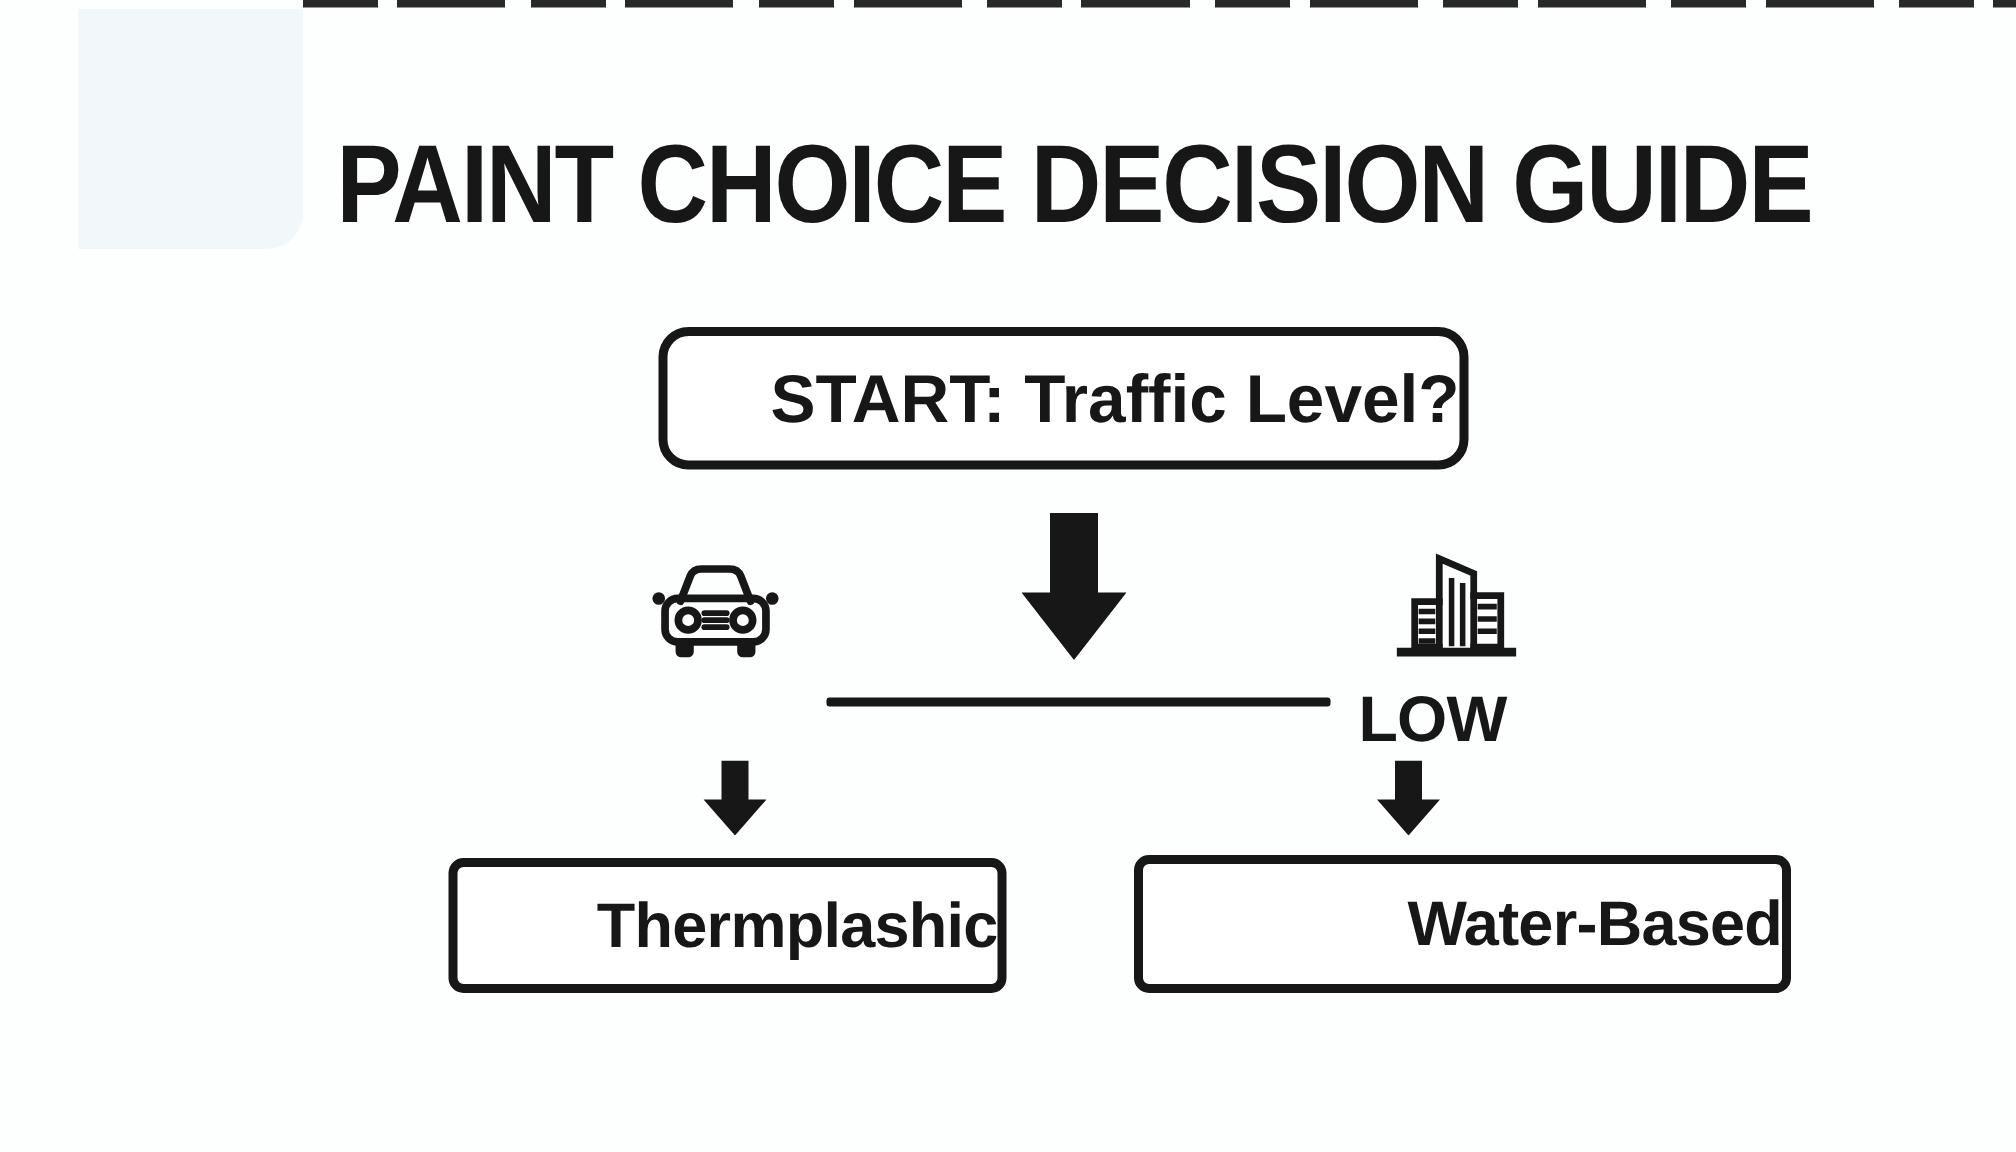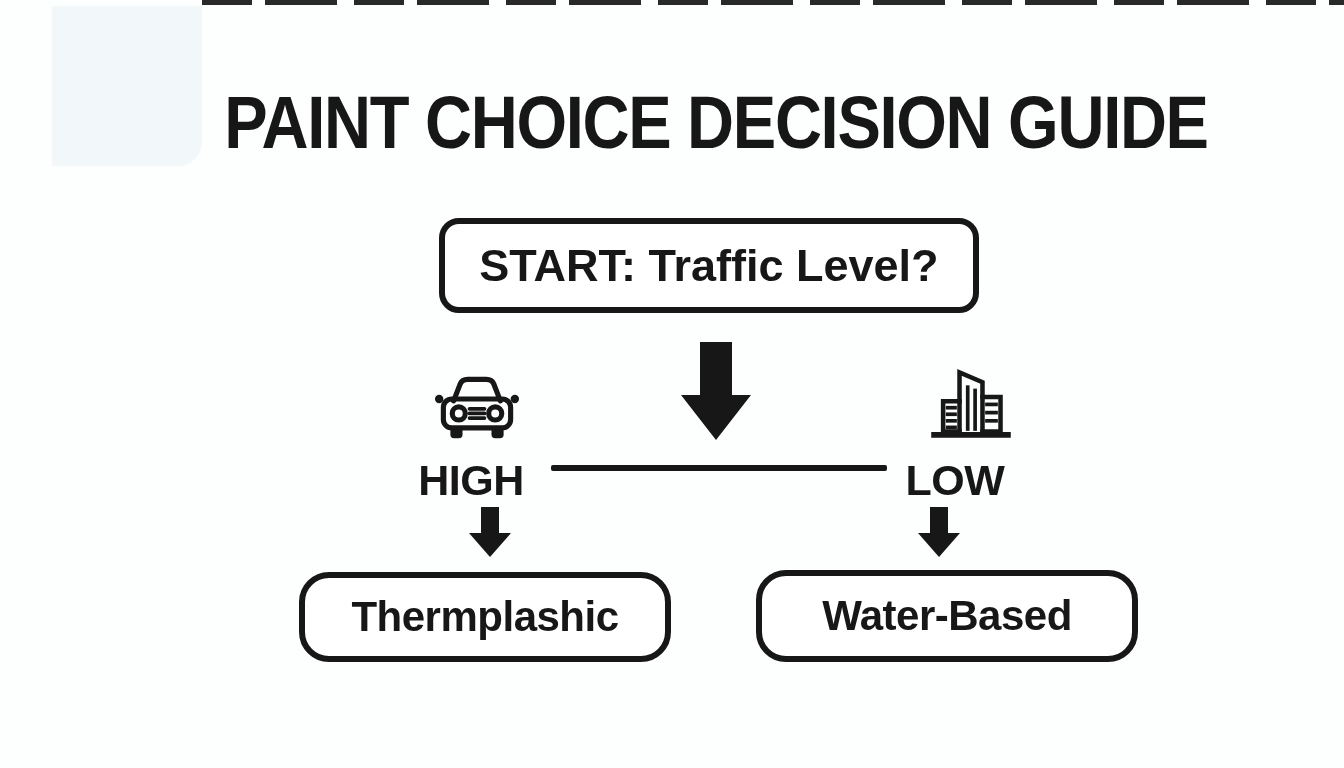--- a/index.html
+++ b/index.html
@@ -36,34 +36,34 @@
     font-size:74px;font-weight:800;letter-spacing:-1.5px;
     transform:scaleX(.88);transform-origin:50% 50%;
     color:var(--ink);
     white-space:nowrap;
   }
 
   .node{
     position:absolute;
     border:6px solid var(--ink);
     background:#fff;
-    display:flex;align-items:center;justify-content:center;
+    display:flex;align-items:center;justify-content:flex-end;
     box-sizing:border-box;
     font-weight:700;
     white-space:nowrap;
   }
   .start-node{
     left:395px;top:218px;width:540px;height:95px;
     border-radius:20px;font-size:45px;
   }
   .result-node{
-    border-radius:30px;font-size:42px;letter-spacing:-.5px;
+    border-radius:10px;font-size:42px;letter-spacing:-.5px;
   }
   .result-left{left:255px;top:572px;width:372px;height:90px;}
-  .result-right{left:712px;top:570px;width:382px;height:92px;}
+  .result-right{left:712px;top:570px;width:438px;height:92px;}
 
   .arrow{position:absolute;color:var(--ink);}
   .arrow svg{display:block;}
   .arrow-main{left:637px;top:342px;}
   .arrow-left{left:425px;top:507px;}
   .arrow-right{left:874px;top:507px;}
 
   .branch-icon{position:absolute;color:var(--ink);}
   .branch-icon svg{display:block;}
   .car-wrap{left:388px;top:370px;}
@@ -137,21 +137,20 @@
         <path d="M 69.5 74 H 80.5"></path>
       </g>
       <path d="M 36 87 V 15 L 64 27 V 87"></path>
       <g stroke-width="4.5">
         <path d="M 46 33 V 84"></path>
         <path d="M 55 37 V 84"></path>
       </g>
     </svg>
   </div>
 
-  <div class="branch-label label-high">HIGH</div>
   <div class="branch-label label-low">LOW</div>
 
   <div class="connector-line"></div>
 
   <div class="arrow arrow-left">
     <svg width="42" height="50" viewBox="0 0 42 50" aria-hidden="true">
       <polygon points="12,0 30,0 30,26 42,26 21,50 0,26 12,26" fill="currentColor"></polygon>
     </svg>
   </div>
   <div class="arrow arrow-right">

